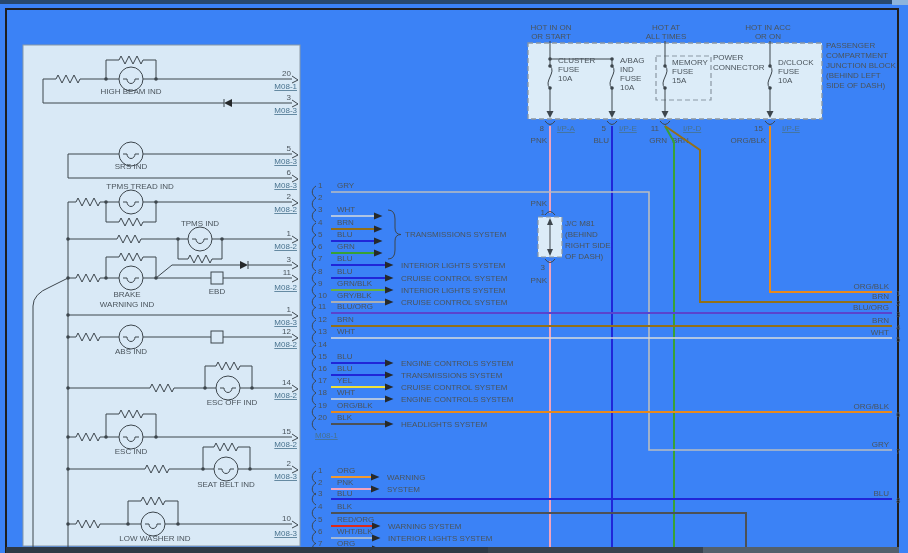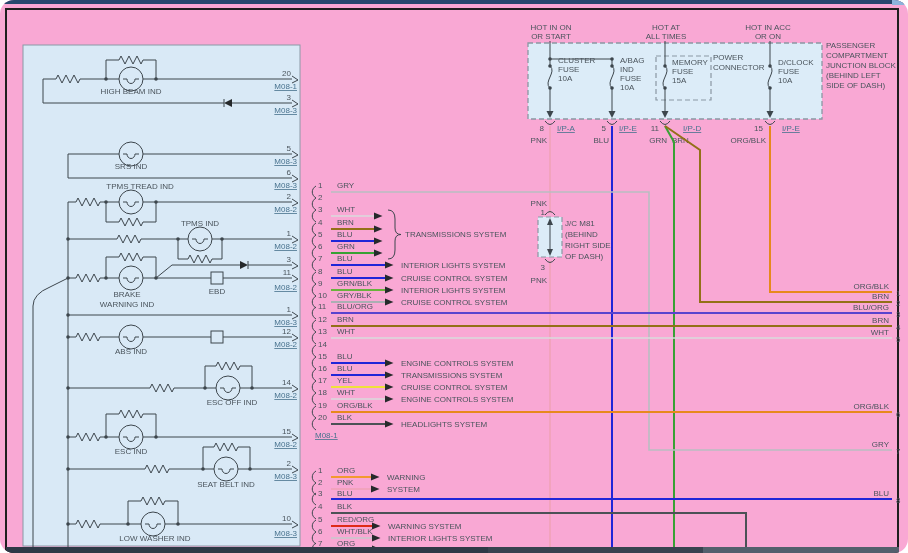--- a/index.html
+++ b/index.html
@@ -1,17 +1,17 @@
 <!DOCTYPE html>
 <html><head>
 <meta charset="utf-8">
 <style>
   html,body{margin:0;padding:0;background:#fff;}
-  #screen{position:relative;width:908px;height:553px;overflow:hidden;background:#f9a8d4;
-          font-family:"Liberation Sans",sans-serif;border-radius:14px;}
+  #screen{position:relative;width:908px;height:553px;overflow:hidden;background:#3b82f6;
+          font-family:"Liberation Sans",sans-serif;}
   #topstrip{position:absolute;left:0;top:0;width:908px;height:4px;}
   #corner{position:absolute;right:0;top:0;width:16px;height:5px;background:#8db4dc;}
   #frame{position:absolute;left:5px;top:8px;width:890px;height:541px;border:2px solid #1f1f1f;}
   svg{position:absolute;left:0;top:0;}
   svg text{font-size:8px;fill:#4a545c;}
   .ctr{text-anchor:middle;}
   .end{text-anchor:end;}
   .lnk{fill:#48728e;text-decoration:underline;}
   .w{stroke:#3d464d;stroke-width:1;fill:none;}
   .cw{fill:none;stroke-width:2;}

